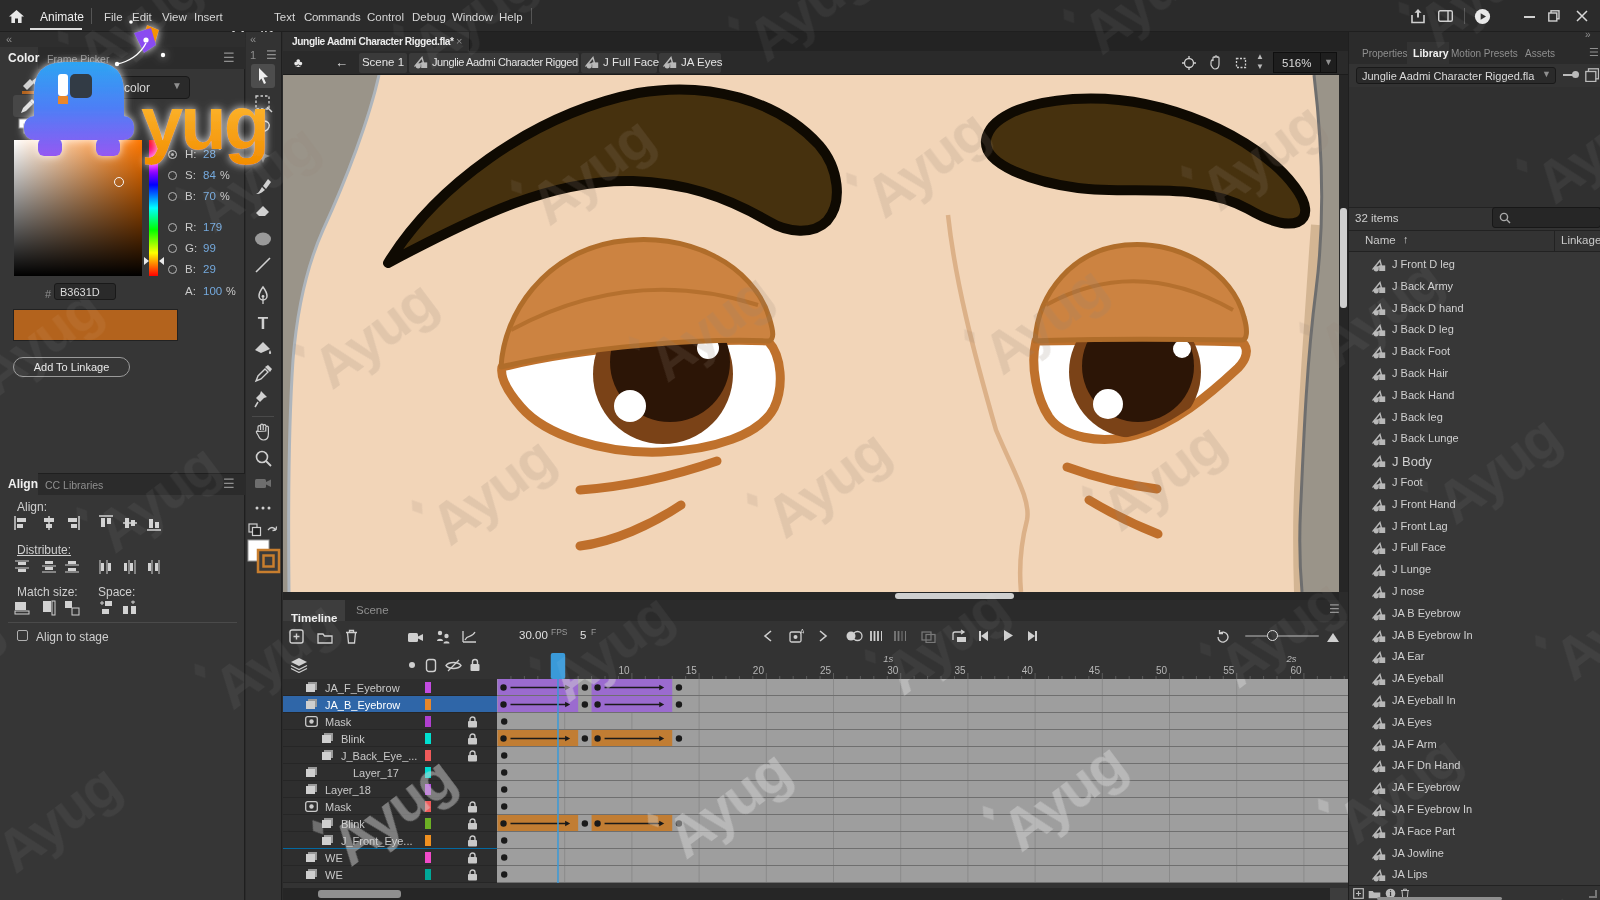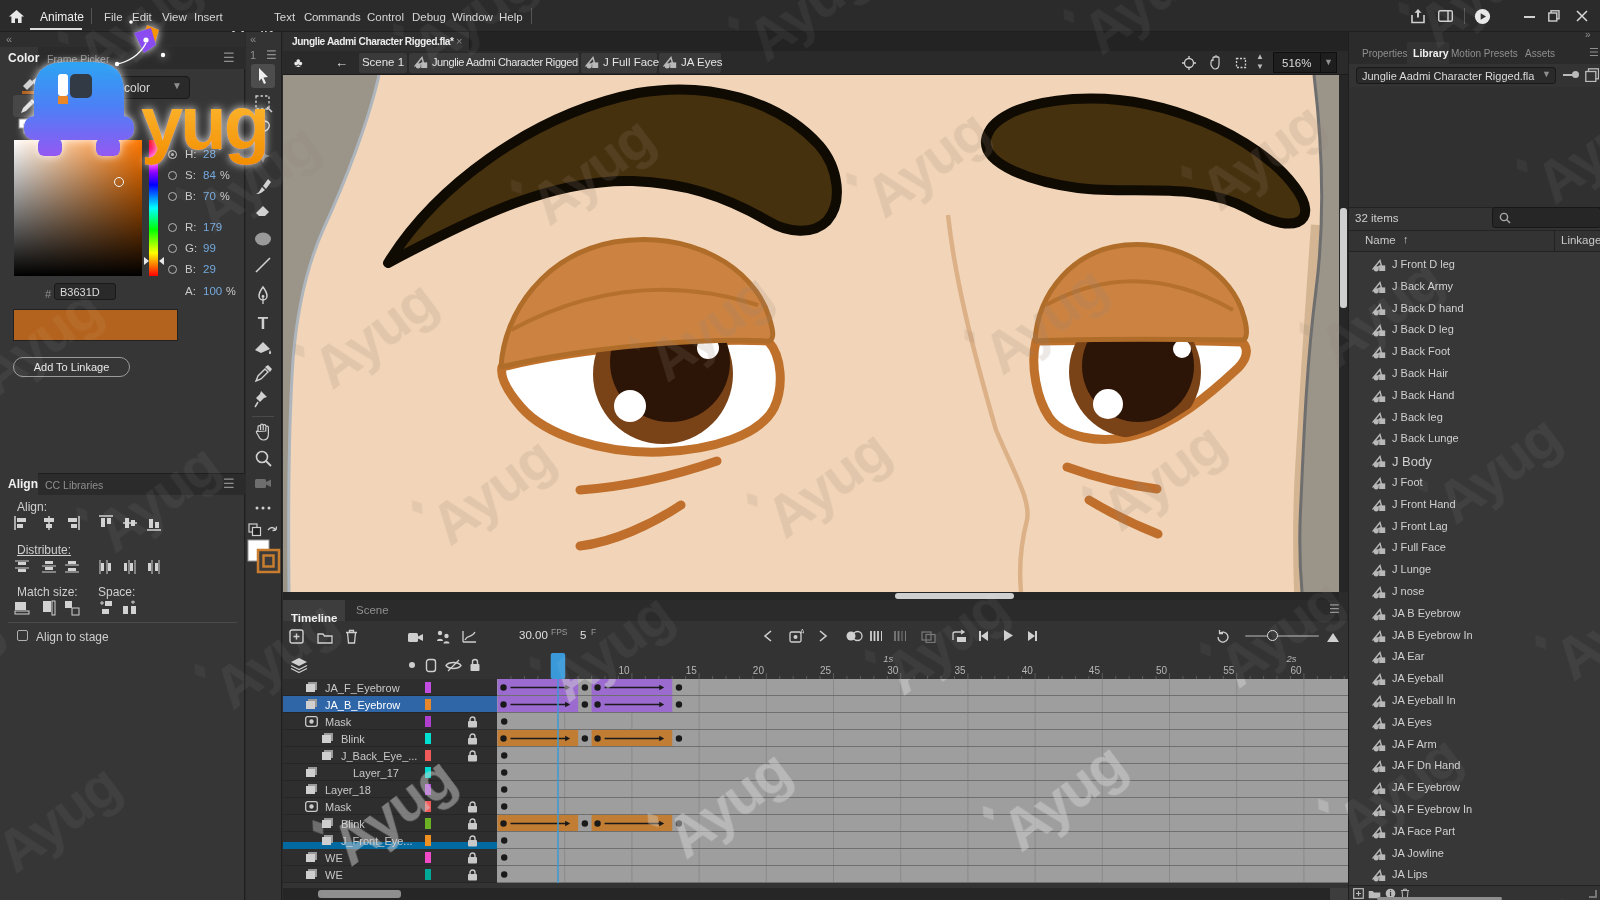--- a/index.html
+++ b/index.html
@@ -710,21 +710,21 @@
             <rect x="3" y="1" width="9" height="8" fill="#9a9a9a"></rect>
             <rect x="1" y="3" width="9" height="8" fill="#cfcfcf"></rect>
           </svg>
           <div style="position:absolute;left:58px;top:3px;font-size:11px;color:#c9c9c9;">Blink</div>
           <div style="position:absolute;left:142px;top:3px;width:6px;height:11px;background:#6cb024;"></div>
           <svg style="position:absolute;left:184px;top:3px" width="11" height="12" viewBox="0 0 11 12">
             <rect x="1" y="5" width="9" height="6.5" rx="1" fill="#c9c9c9"></rect>
             <path d="M3 5 V3.5 a2.5 2.5 0 0 1 5 0 V5" fill="none" stroke="#c9c9c9" stroke-width="1.4"></path>
           </svg>
         </div>
-        <div style="position:absolute;left:0;top:153px;width:214px;height:17px;background:#2e2e2e;border-bottom:7px solid #0369a1;">
+        <div style="position:absolute;left:0;top:153px;width:214px;height:17px;background:#2e2e2e;border-bottom:1px solid #0369a1;">
           <svg style="position:absolute;left:38px;top:2px" width="13" height="12" viewBox="0 0 13 12">
             <rect x="3" y="1" width="9" height="8" fill="#9a9a9a"></rect>
             <rect x="1" y="3" width="9" height="8" fill="#cfcfcf"></rect>
           </svg>
           <div style="position:absolute;left:58px;top:3px;font-size:11px;color:#c9c9c9;">J_Front_Eye...</div>
           <div style="position:absolute;left:142px;top:3px;width:6px;height:11px;background:#f09020;"></div>
           <svg style="position:absolute;left:184px;top:3px" width="11" height="12" viewBox="0 0 11 12">
             <rect x="1" y="5" width="9" height="6.5" rx="1" fill="#c9c9c9"></rect>
             <path d="M3 5 V3.5 a2.5 2.5 0 0 1 5 0 V5" fill="none" stroke="#c9c9c9" stroke-width="1.4"></path>
           </svg>

